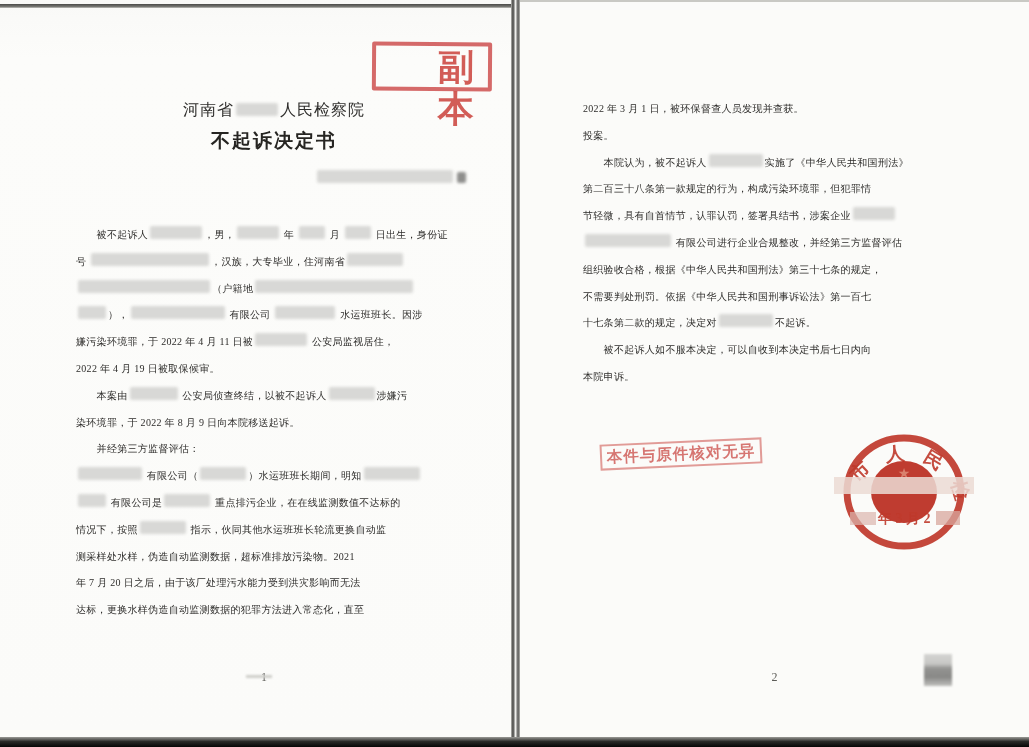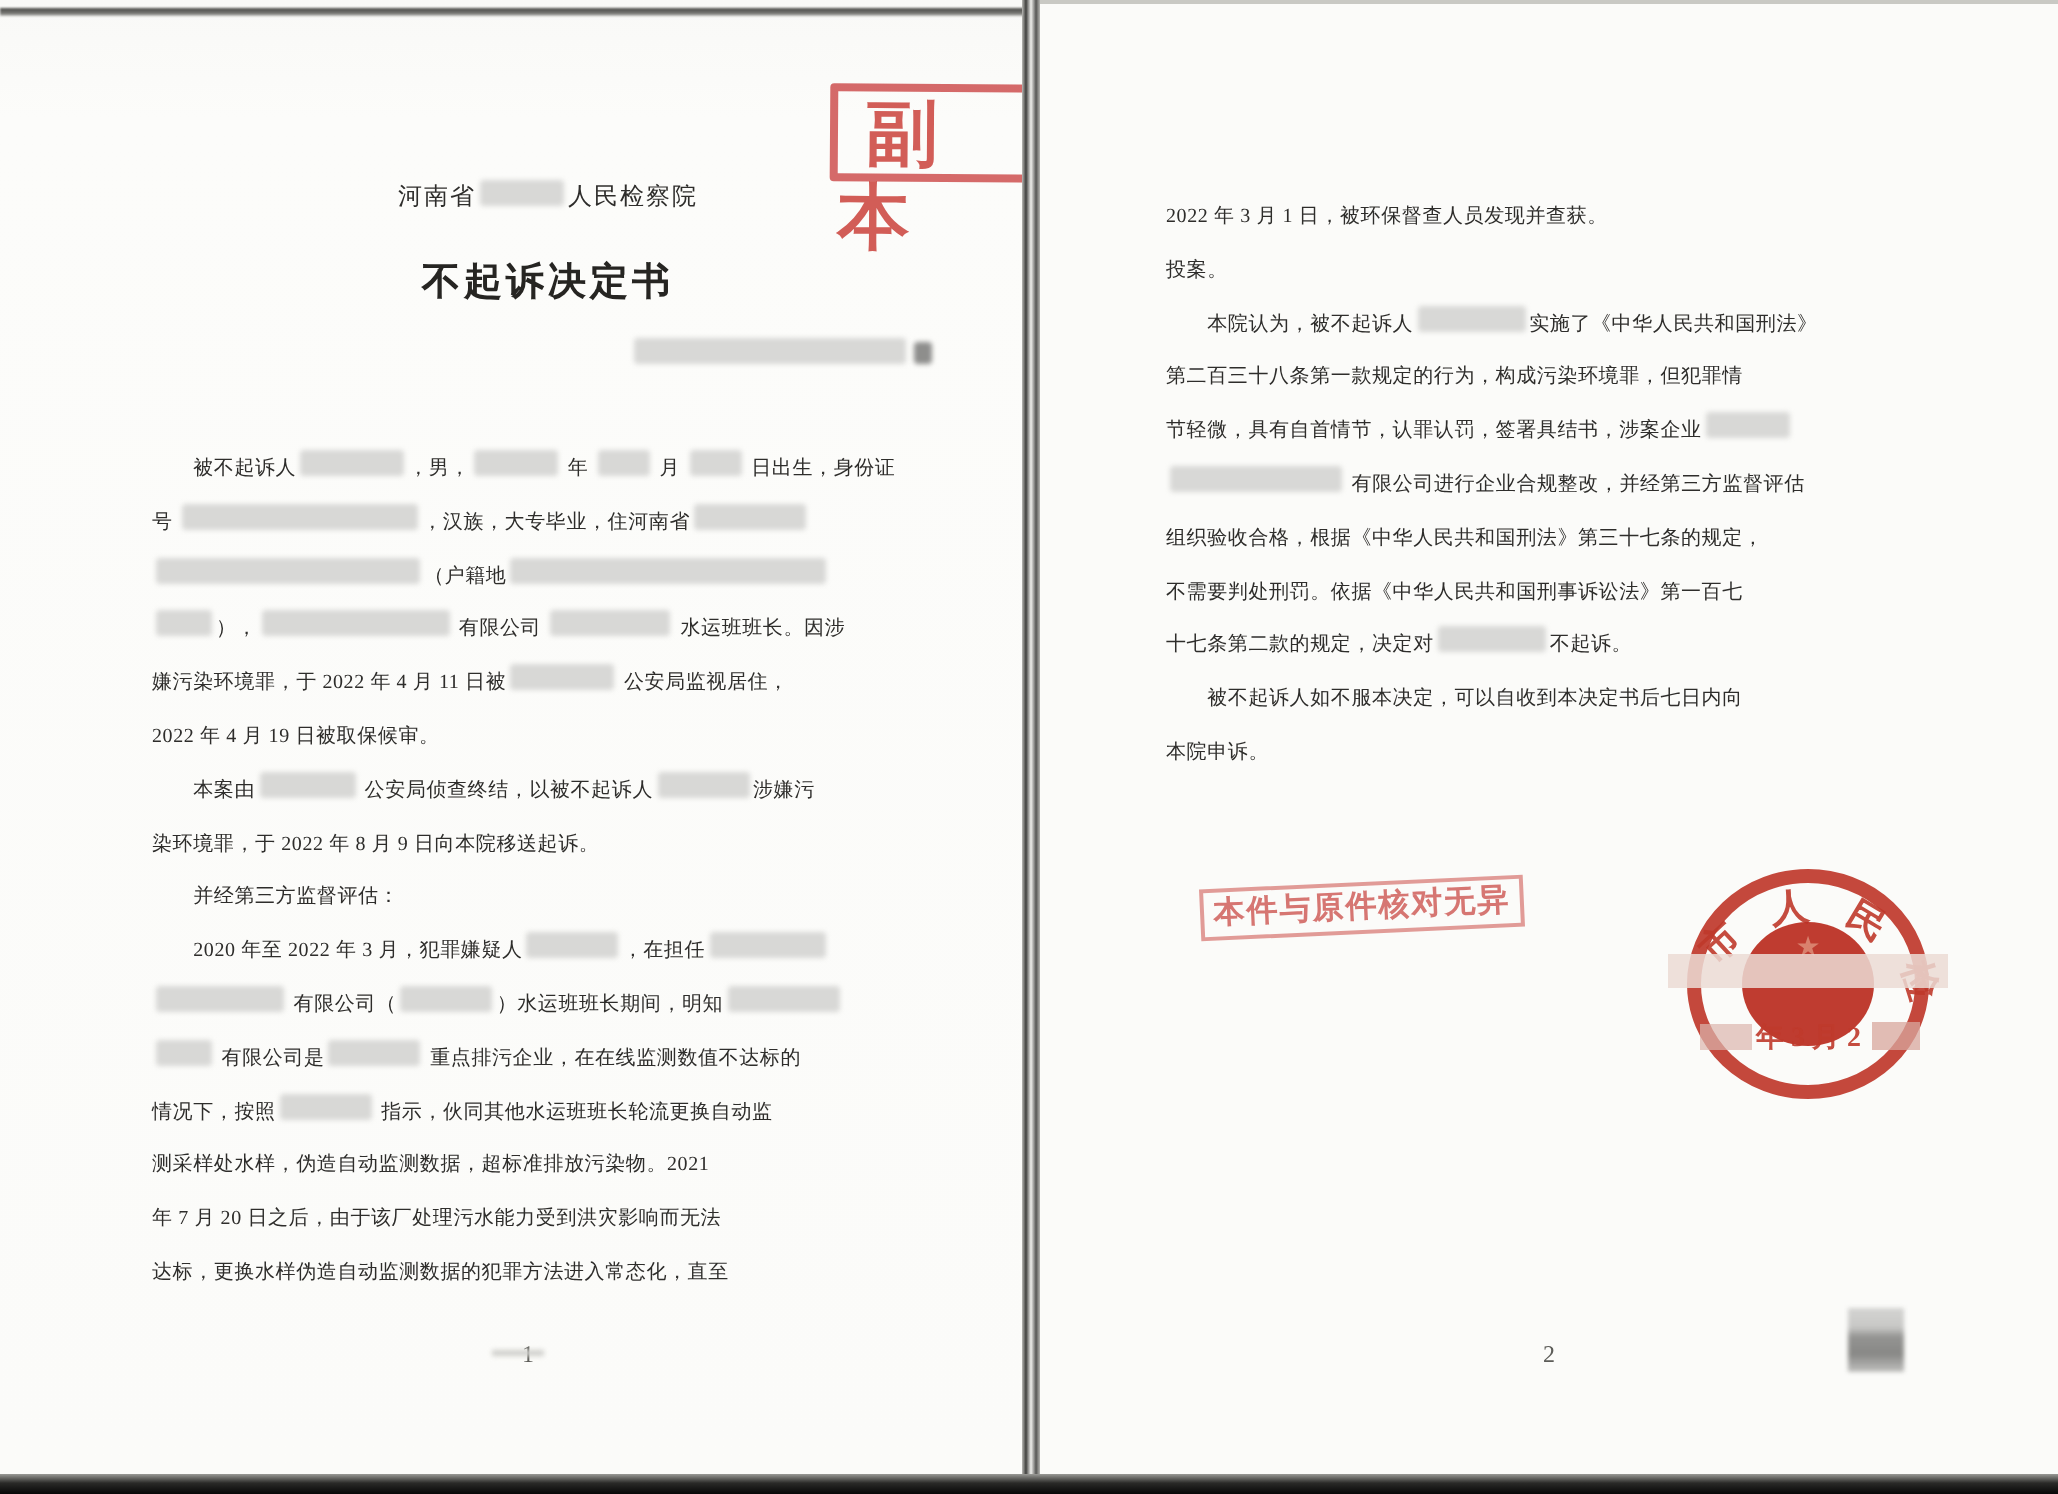--- a/index.html
+++ b/index.html
@@ -16,28 +16,28 @@
   #bottom-band{position:absolute;left:0;bottom:0;width:1029px;height:10px;
       background:linear-gradient(180deg,#9a9a96 0%,#2a2a28 45%,#060606 100%);}
   .line{height:26.8px;line-height:26.8px;font-size:10px;letter-spacing:.3px;white-space:nowrap;}
   .redact{display:inline-block;height:13px;background:#d8d8d6;border-radius:2px;
       filter:blur(1.4px);vertical-align:-1px;margin:0 2px;}
   .redact.dark{background:#8e8e8c;height:11px;}
   .body-block{position:absolute;}
   #p1-body{left:76px;top:222px;width:404px;}
   #p2-body{left:63px;top:96px;width:404px;}
   #org-line{position:absolute;left:76px;top:86px;width:396px;text-align:center;}
-  #org-line .line{font-size:12px;height:24px;line-height:24px;letter-spacing:1px;}
+  #org-line .line{font-size:16px;height:24px;line-height:24px;letter-spacing:1px;margin-top:12px;}
   #doc-title{position:absolute;left:76px;top:114px;width:396px;text-align:center;
       font-size:19px;font-weight:bold;letter-spacing:2px;color:#262522;margin-top:14px;}
   #case-line{position:absolute;left:76px;top:166px;width:392px;text-align:right;}
   #copy-stamp{position:absolute;left:372px;top:42px;width:112px;height:41px;
-      border:4px solid rgba(208,74,74,.82);border-radius:2px;text-align:left;
+      border:4px solid rgba(208,74,74,.82);border-radius:2px;text-align:right;
       font-size:36px;line-height:42px;font-weight:bold;color:rgba(206,66,60,.85);
-      letter-spacing:14px;text-indent:14px;mix-blend-mode:multiply;transform:rotate(.4deg);margin-left:43px;}
+      letter-spacing:14px;text-indent:14px;mix-blend-mode:multiply;transform:rotate(.4deg);}
   .page-num{position:absolute;bottom:52px;width:100%;text-align:center;
       font-size:12px;color:#5c5c58;}
   #p1-num-smudge{display:inline-block;width:26px;height:3px;background:#cfcfcb;
       filter:blur(1.2px);vertical-align:3px;margin-right:-14px;}
   #verify-stamp{position:absolute;left:80px;top:441px;width:158px;height:22px;
       border:2px solid rgba(217,112,108,.68);text-align:center;font-size:15.5px;line-height:22px;
       font-weight:bold;letter-spacing:1px;color:rgba(209,86,82,.8);
       transform:rotate(-2.6deg);mix-blend-mode:multiply;}
   #official-seal{position:absolute;left:314px;top:430px;width:140px;height:130px;
       mix-blend-mode:multiply;}
@@ -68,21 +68,20 @@
     <div id="p1-body" class="body-block">
         <div class="line">　　被不起诉人<span class="redact" style="width: 52px;"></span>，男，<span class="redact" style="width: 42px;"></span> 年 <span class="redact" style="width: 26px;"></span> 月 <span class="redact" style="width: 26px;"></span> 日出生，身份证</div>
         <div class="line">号 <span class="redact" style="width: 118px;"></span>，汉族，大专毕业，住河南省<span class="redact" style="width: 56px;"></span></div>
         <div class="line"><span class="redact" style="width: 132px;"></span>（户籍地<span class="redact" style="width: 158px;"></span></div>
         <div class="line"><span class="redact" style="width: 28px;"></span>），<span class="redact" style="width: 94px;"></span> 有限公司 <span class="redact" style="width: 60px;"></span> 水运班班长。因涉</div>
         <div class="line">嫌污染环境罪，于 2022 年 4 月 11 日被<span class="redact" style="width: 52px;"></span> 公安局监视居住，</div>
         <div class="line">2022 年 4 月 19 日被取保候审。</div>
         <div class="line">　　本案由<span class="redact" style="width: 48px;"></span> 公安局侦查终结，以被不起诉人<span class="redact" style="width: 46px;"></span>涉嫌污</div>
         <div class="line">染环境罪，于 2022 年 8 月 9 日向本院移送起诉。</div>
         <div class="line">　　并经第三方监督评估：</div>
-        <div class="line">　　2020 年至 2022 年 3 月，犯罪嫌疑人<span class="redact" style="width: 46px;"></span>，在担任<span class="redact" style="width: 58px;"></span></div>
         <div class="line"><span class="redact" style="width: 64px;"></span> 有限公司（<span class="redact" style="width: 46px;"></span>）水运班班长期间，明知<span class="redact" style="width: 56px;"></span></div>
         <div class="line"><span class="redact" style="width: 28px;"></span> 有限公司是<span class="redact" style="width: 46px;"></span> 重点排污企业，在在线监测数值不达标的</div>
         <div class="line">情况下，按照<span class="redact" style="width: 46px;"></span> 指示，伙同其他水运班班长轮流更换自动监</div>
         <div class="line">测采样处水样，伪造自动监测数据，超标准排放污染物。2021</div>
         <div class="line">年 7 月 20 日之后，由于该厂处理污水能力受到洪灾影响而无法</div>
         <div class="line">达标，更换水样伪造自动监测数据的犯罪方法进入常态化，直至</div>
       </div>
 
     <div class="page-num">
       <span id="p1-num-smudge"></span>

